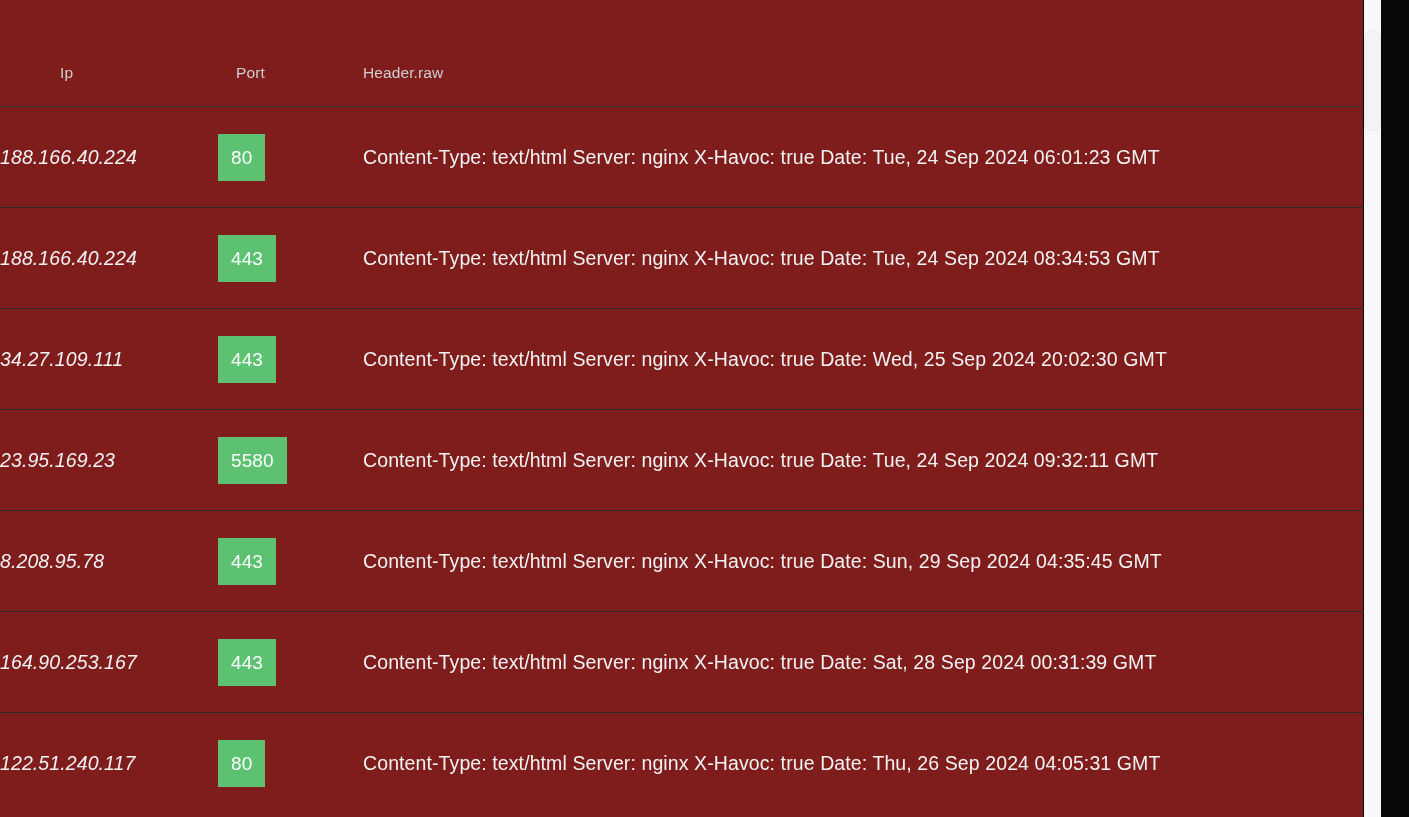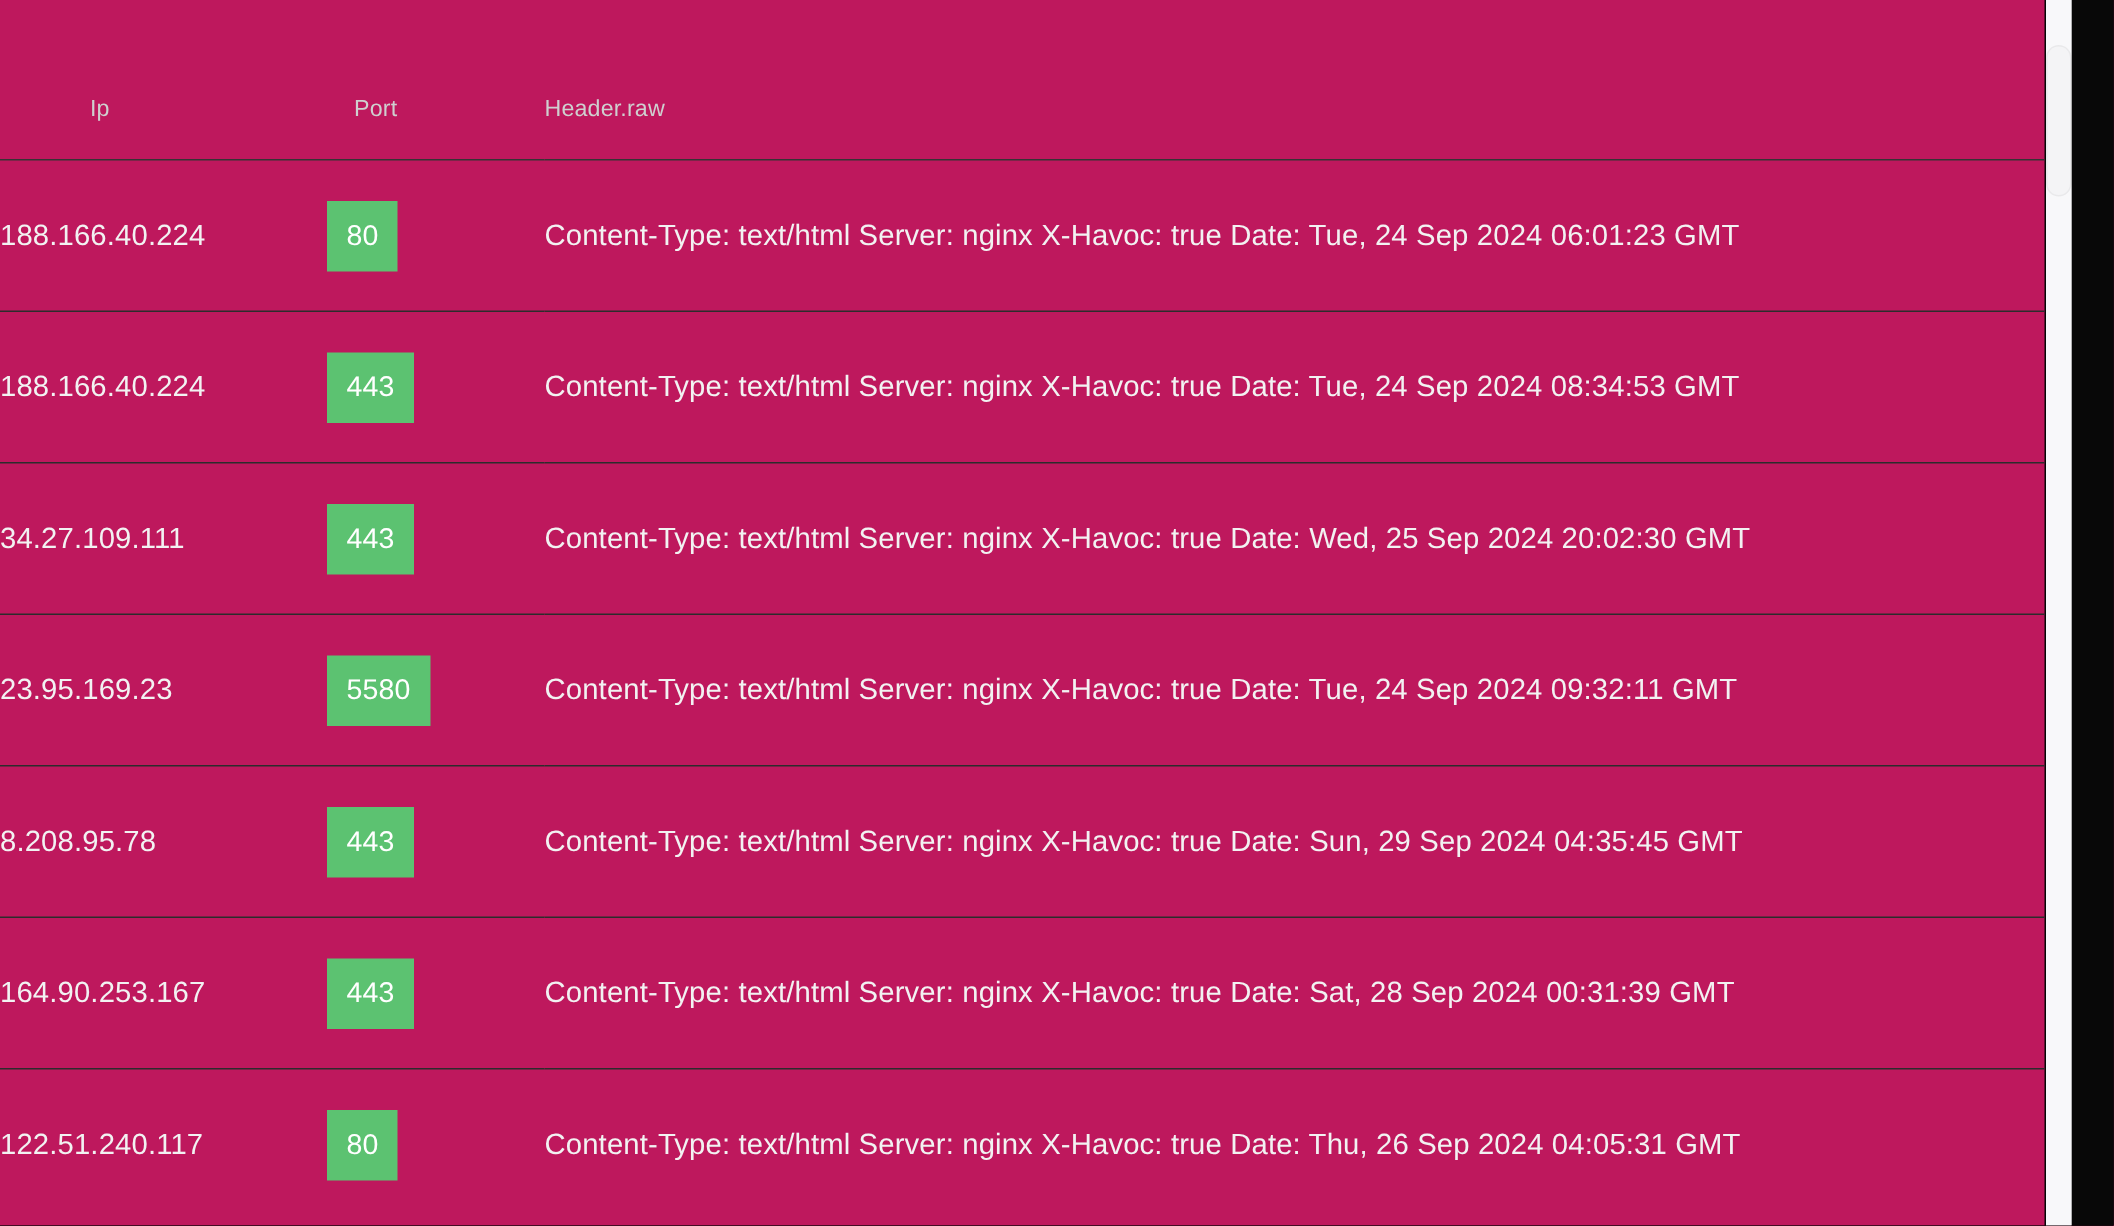--- a/index.html
+++ b/index.html
@@ -25,21 +25,21 @@
   }
 
   
   .table-viewport {
     position: absolute;
     left: 0;
     top: 0;
     width: 1363px;
     height: 817px;
     overflow: hidden;
-    background: #be185d;
+    background: #7f1d1d;
   }
 
   .table {
     position: absolute;
     left: 0;
     top: 0;
     width: 2400px;
     border-collapse: collapse;
     table-layout: fixed;
   }
@@ -76,21 +76,21 @@
 
   .table tbody td {
     padding: 0;
     vertical-align: middle;
     color: #f2f2f2;
     font-size: 19.5px;
     letter-spacing: 0.1px;
     white-space: nowrap;
   }
 
-  td.cell-ip      { padding-left: 60px; }
+  td.cell-ip      { padding-left: 60px; font-style: italic; }
   td.cell-port    { padding-left: 18px; }
   td.cell-raw     { padding-left: 0px; font-size: 19.5px; }
 
   .port-badge {
     display: inline-block;
     background: #5cc271;
     color: #ffffff;
     font-size: 19px;
     line-height: 1;
     padding: 14px 13px;

